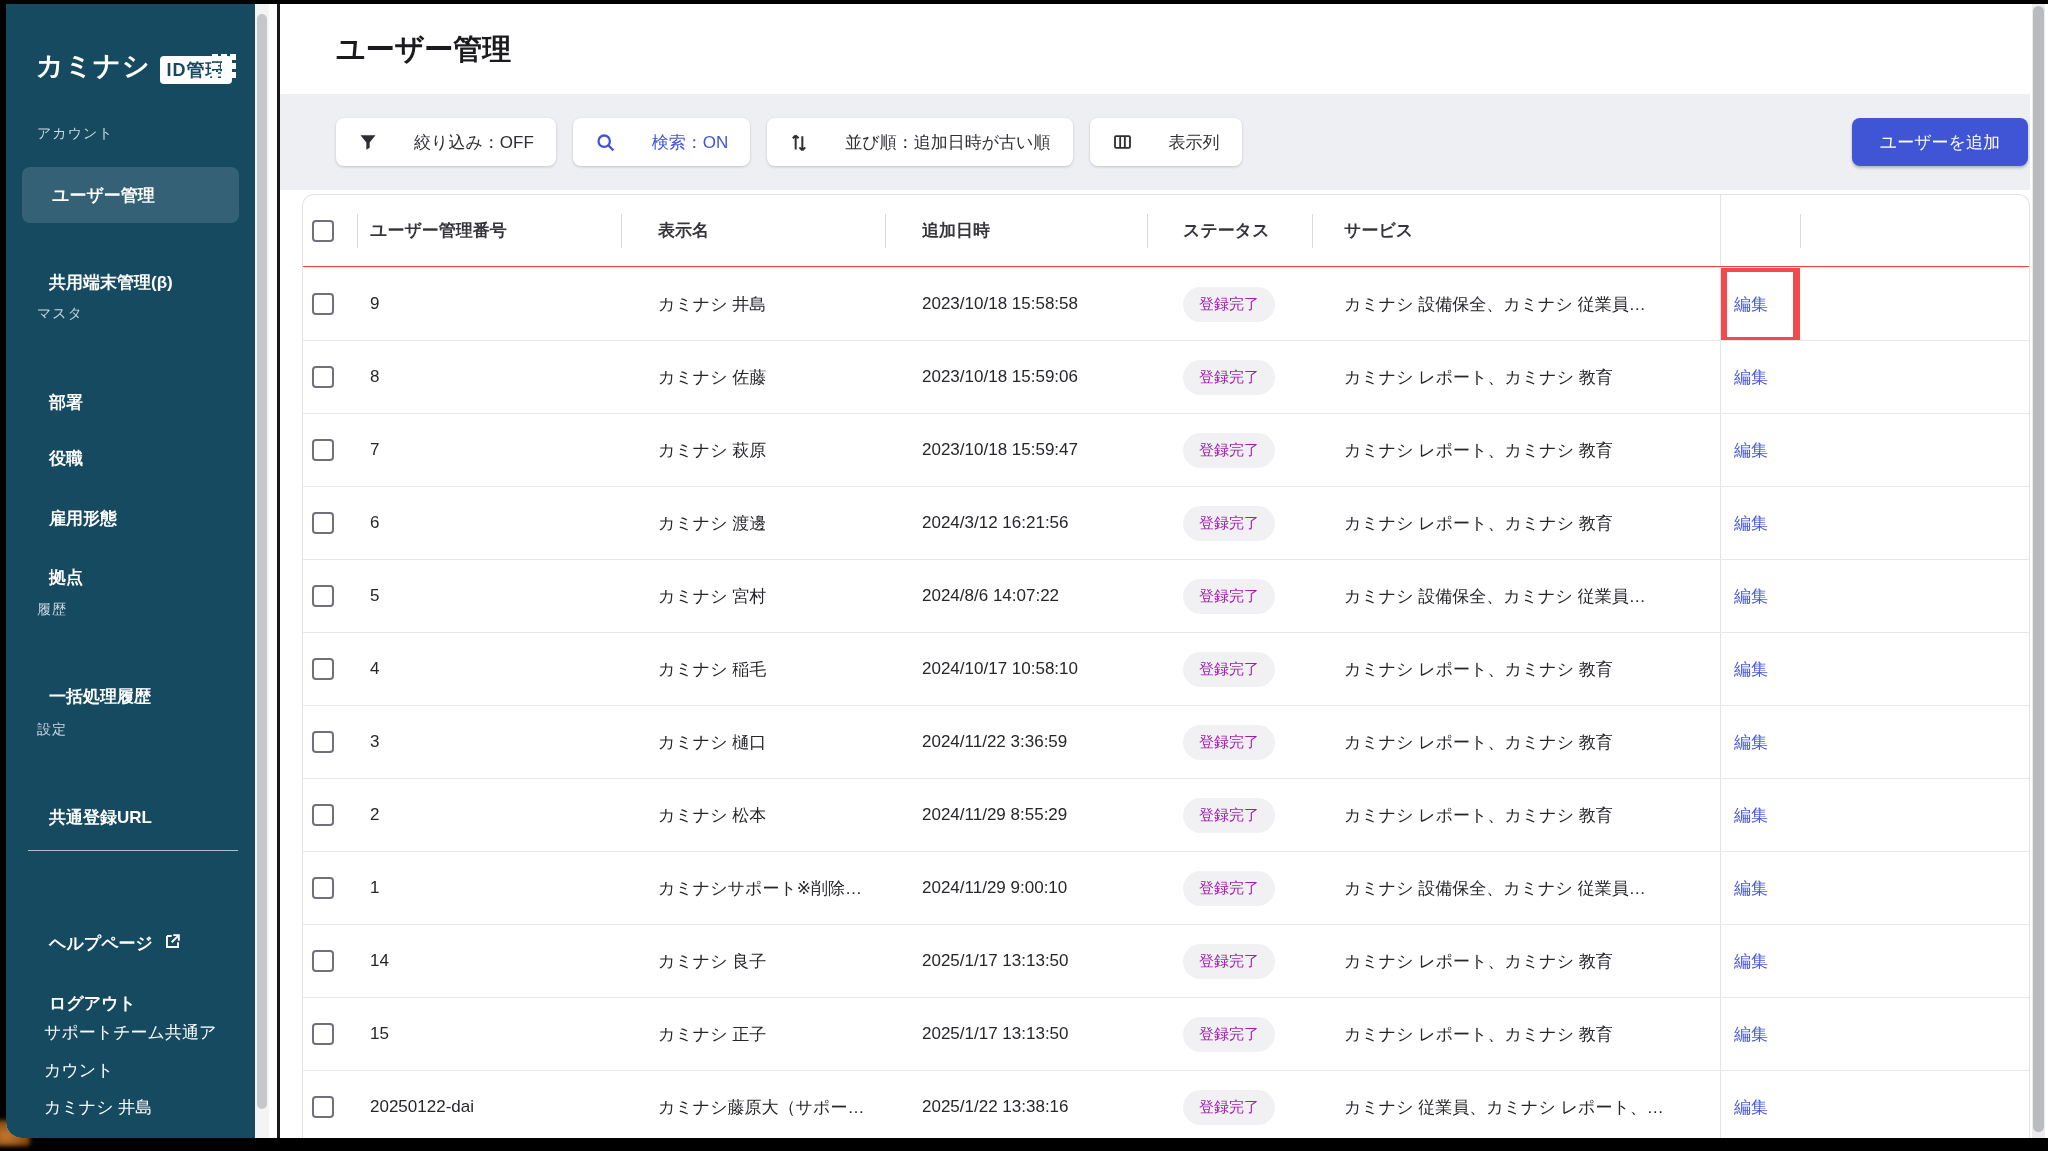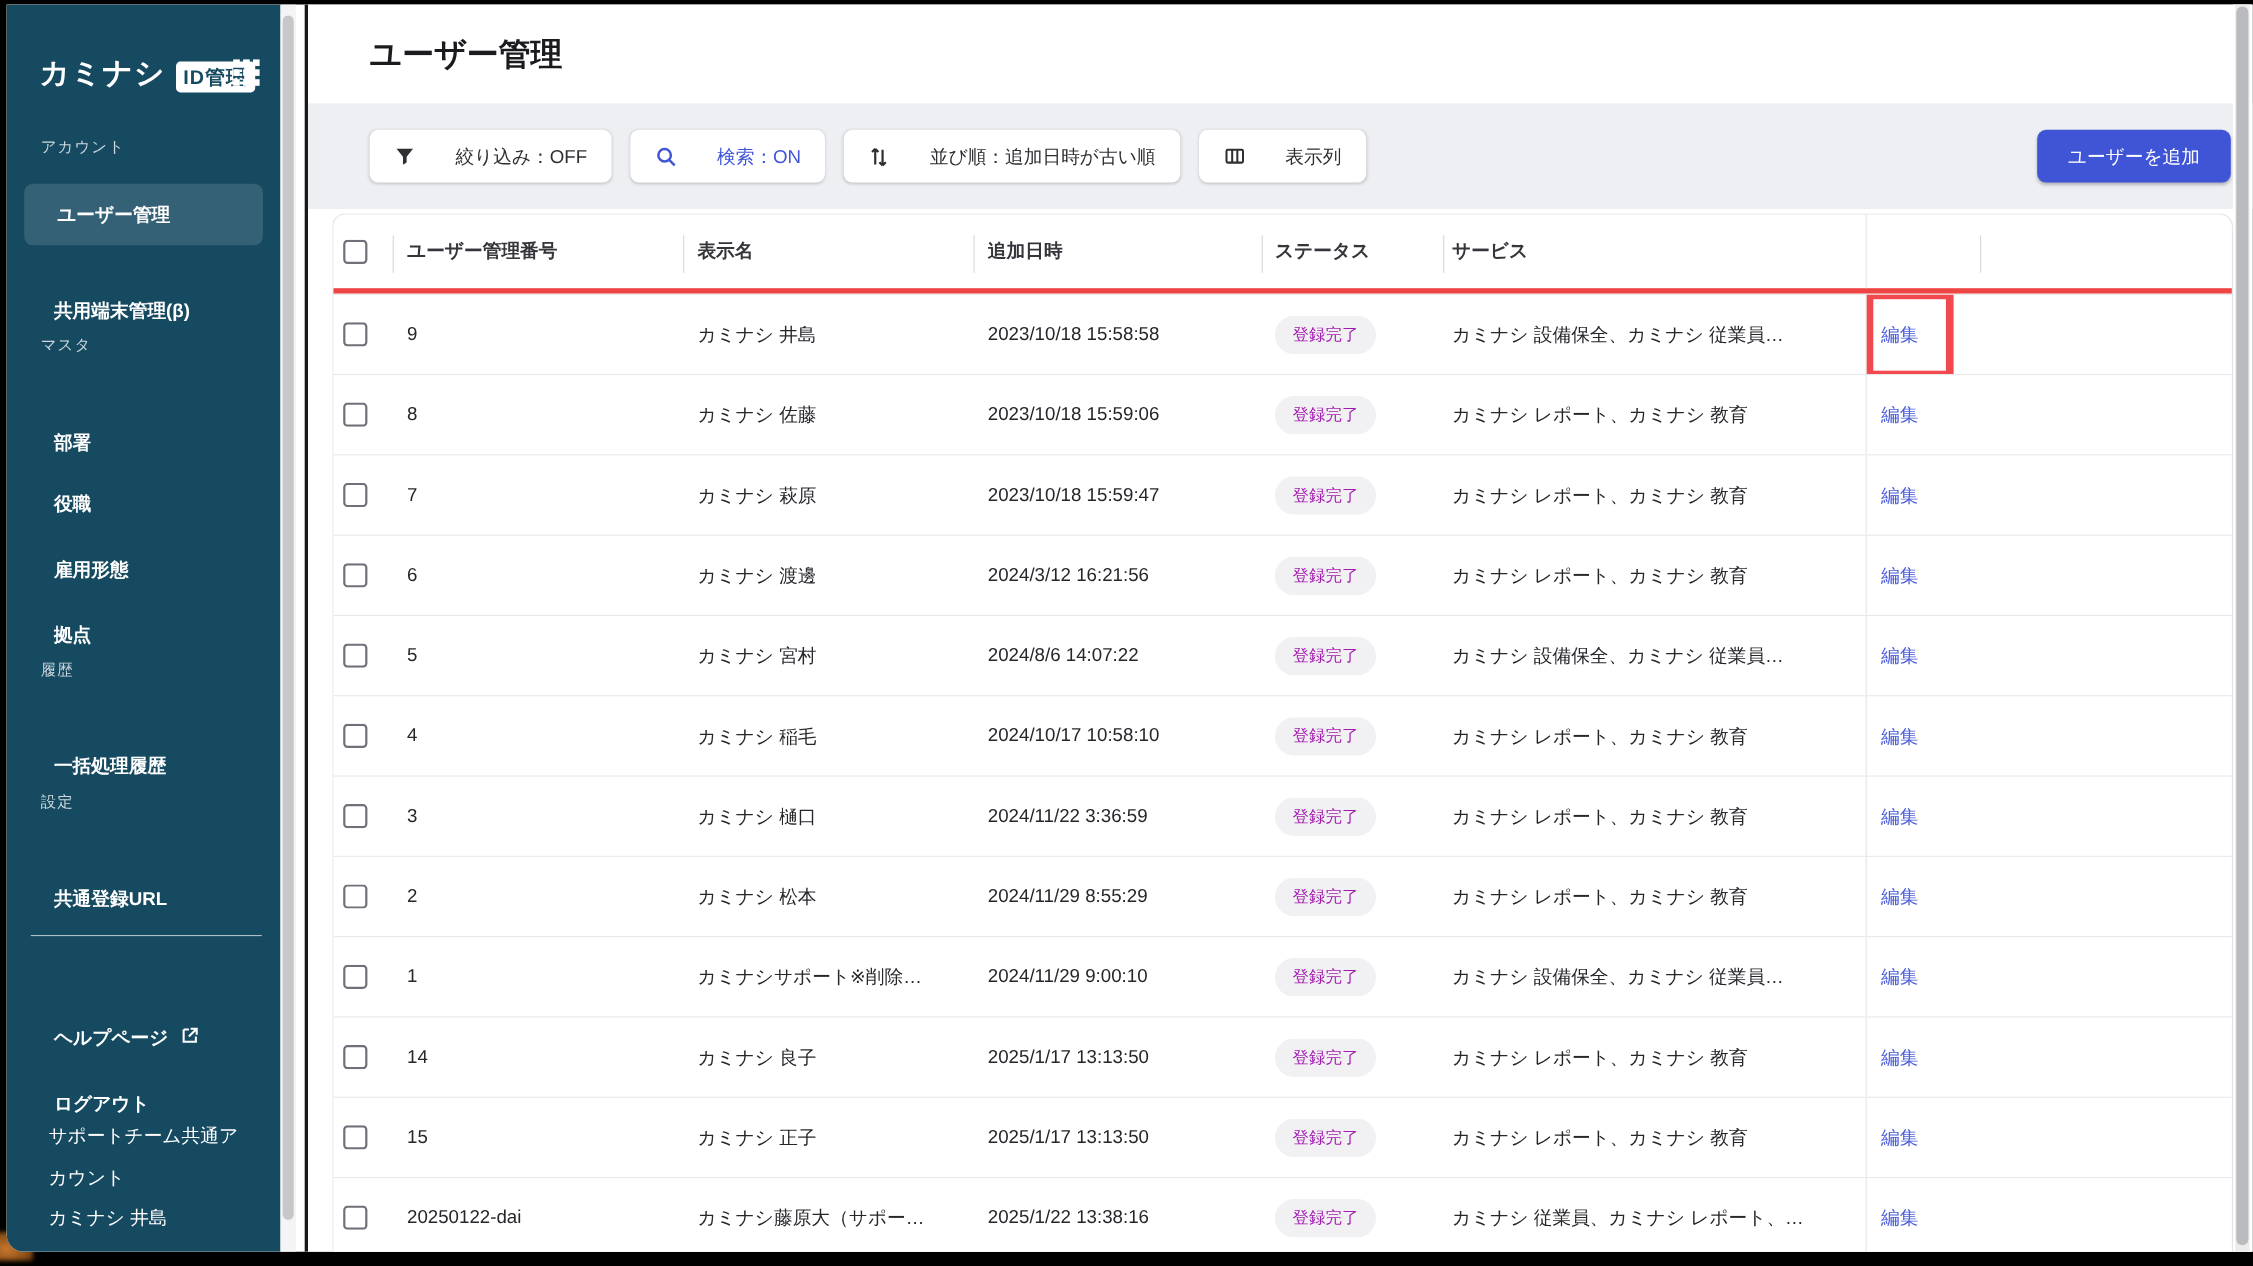--- a/index.html
+++ b/index.html
@@ -63,30 +63,30 @@
     border-top:8px solid #fff; margin-left:18px; }
 
   
   #table-card { position:absolute; left:22px; top:190px; right:18px; bottom:-6px; background:#fff;
     border:1px solid #e3e3e7; border-bottom:none; border-radius:12px 12px 0 0; overflow:hidden; }
   .trow { display:flex; align-items:center; height:73px; border-top:1px solid #e8e8eb; position:relative; }
   #thead { height:72px; border-top:none; }
   .trow > div { flex:none; padding-left:13px; overflow:hidden; white-space:nowrap; }
   .c-check  { width:54px;  display:flex; justify-content:flex-start; padding-left:9px !important; }
   .c-id     { width:264px; }
-  .c-name   { width:264px; }
+  .c-name   { width:264px;margin-left:24px; }
   .c-added  { width:262px; }
   .c-status { width:165px; padding-left:12px !important; }
   .c-service{ width:384px; padding-left:8px !important; }
   .c-edit   { width:104px; border-left:1px solid #e4e4e7; height:100%; display:flex; align-items:center; position:relative; }
   .c-blank  { flex:1 1 auto !important; height:100%; }
 
   #thead { font-size:17px; font-weight:700; color:#35353b; }
   #thead .hsep { position:absolute; top:19px; width:1px; height:34px; background:#d8d8dd; padding:0 !important; }
-  #thead { border-bottom:5px solid #ef4444; }
+  #thead { border-bottom:1px solid #ef4444; }
 
   .cell-text { font-size:17px; color:#26262b; }
   .cb { width:22px; height:22px; border:2px solid #70707a; border-radius:4px; background:#fff; display:inline-block; cursor:pointer; }
   .badge { display:inline-block; background:#f1f1f3; border-radius:999px; padding:8px 16px; font-size:15px; color:#a21caf; }
   .edit-link { color:#4c5ed9; font-size:17px; cursor:pointer; text-decoration:none; }
   .hl-box { display:none; position:absolute; left:-1px; top:-3px; width:80px; height:79px;
     border:7px solid #f2494e; z-index:5; }
   .hl-box.visible { display:block; }
 
   

